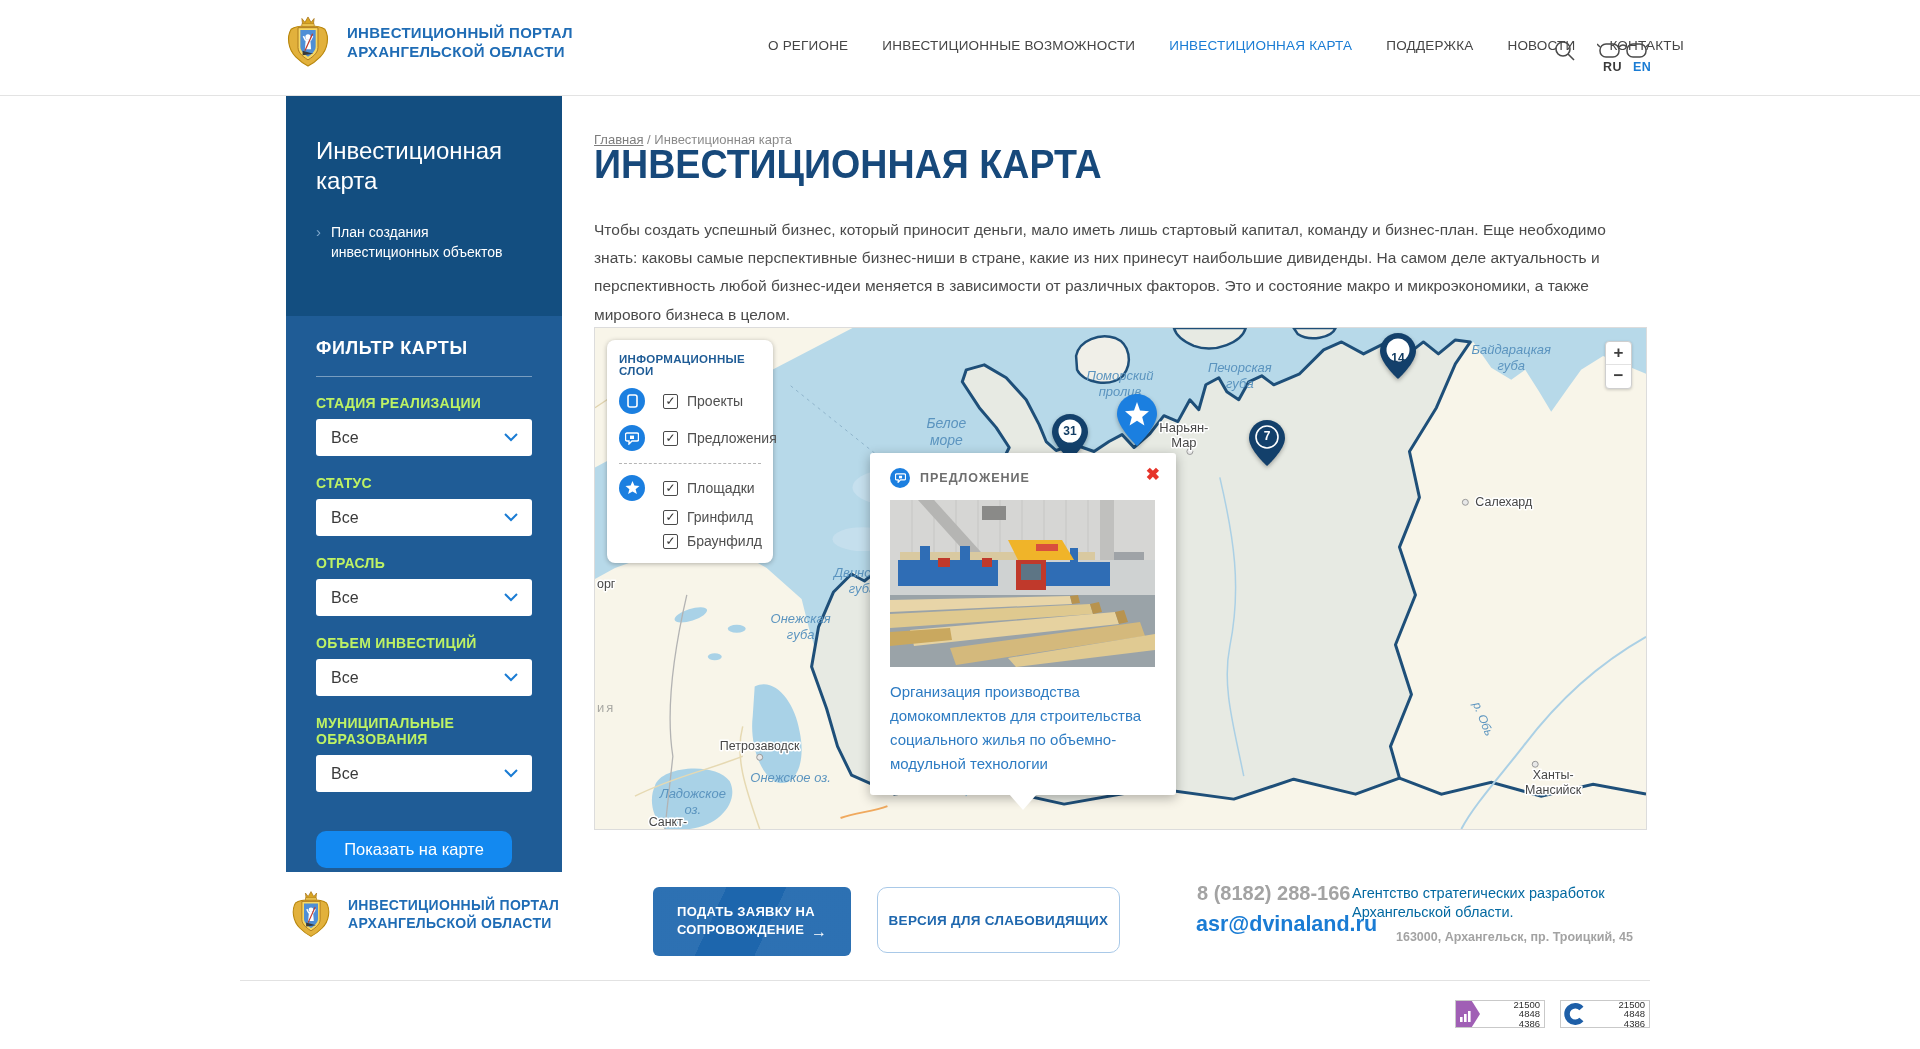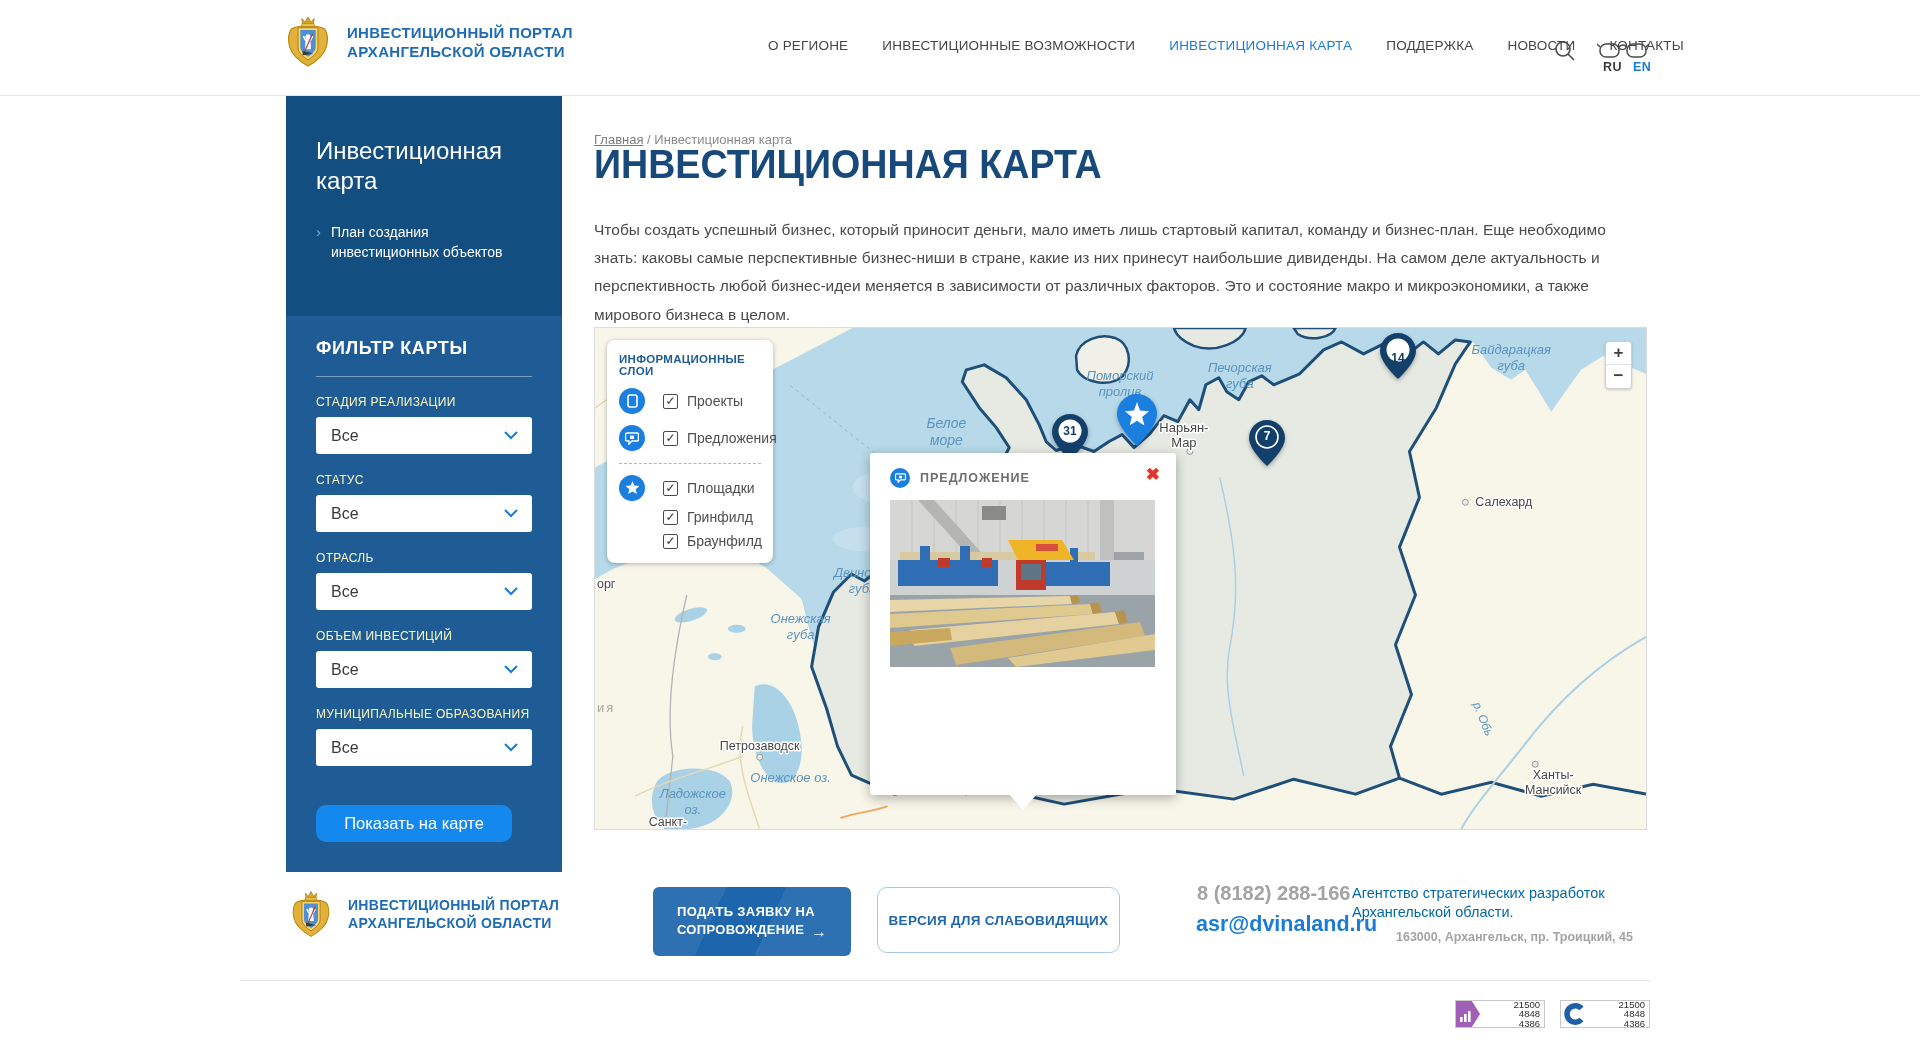--- a/index.html
+++ b/index.html
@@ -18,21 +18,21 @@
   .hicon { position:absolute; cursor:pointer; }
 
   
   .sidebar-top { position:absolute; left:286px; top:96px; width:276px; height:220px; background:#134e80; padding:40px 30px 0 30px; color:#fff; }
   .sidebar-title { font-size:24px; line-height:30px; font-weight:normal; }
   .sidebar-link { margin-top:26px; display:flex; font-size:14px; line-height:20px; cursor:pointer; }
   .sidebar-link .arr { color:#7fa8cc; margin-right:10px; font-size:15px; }
   .sidebar-filter { position:absolute; left:286px; top:316px; width:276px; height:556px; background:#1f5c96; padding:22px 30px 0 30px; color:#fff; }
   .filter-title { font-size:18px; font-weight:bold; letter-spacing:.6px; }
   .filter-divider { border-top:1px solid rgba(255,255,255,.4); margin:17px 0 18px 0; }
-  .f-label { font-size:12px; font-weight:normal; color:#fef9c3; letter-spacing:.3px; margin-bottom:8px; }
+  .f-label { font-size:14px; font-weight:bold; color:#bef264; letter-spacing:.3px; margin-bottom:8px; }
   .f-select { height:37px; background:#fff; border-radius:3px; display:flex; align-items:center; padding:0 14px 0 15px; margin-bottom:19px; cursor:pointer; }
   .f-select .val { font-size:16px; color:#3a3a3a; flex:1; }
   .show-btn { margin-top:20px; width:196px; height:37px; background:#1389f0; border:none; border-radius:10px; color:#fff; font-size:16.5px; font-family:inherit; cursor:pointer; }
 
   
   .main { position:absolute; left:594px; top:96px; width:1053px; height:776px; }
   .breadcrumb { position:absolute; top:36px; font-size:13px; color:#8a8a8a; }
   .breadcrumb .home { text-decoration:underline; color:#7d7d7d; cursor:pointer; }
   .page-title { position:absolute; top:46px; font-size:40px; line-height:44px; font-weight:bold; color:#17497b; transform:scaleX(.94); transform-origin:left; white-space:nowrap; }
   .intro { position:absolute; top:120px; width:1053px; font-size:15.5px; line-height:28.2px; color:#4a4a4a; }
@@ -398,20 +398,21 @@
           <polygon points="20,130 225,112 229,124 24,146" fill="#e6d2a0"></polygon>
           <polygon points="60,148 250,122 255,136 66,165" fill="#d4b97c"></polygon>
           <polygon points="120,160 265,136 265,152 128,167" fill="#e0c audiof" fill-opacity="0"></polygon>
           <polygon points="118,158 265,134 265,150 126,167" fill="#e0ca92"></polygon>
           <polygon points="0,132 60,128 62,140 0,146" fill="#c9a85f"></polygon>
           <polygon points="180,96 182,104 190,103 188,95" fill="#b8934e"></polygon>
           <polygon points="200,104 203,114 212,112 209,102" fill="#b8934e"></polygon>
           <polygon points="225,112 229,124 238,122 234,110" fill="#b8934e"></polygon>
         </g>
       </svg>
+      <div class="popup-link">Организация производства домокомплектов для строительства социального жилья по объемно-модульной технологии</div>
       <div class="popup-tail"></div>
     </div>
   </div>
 </div>
 
 <div class="footer">
   <div class="f-logo">
     <svg width="42" height="48">
         <use href="#crest"></use>
       </svg>

